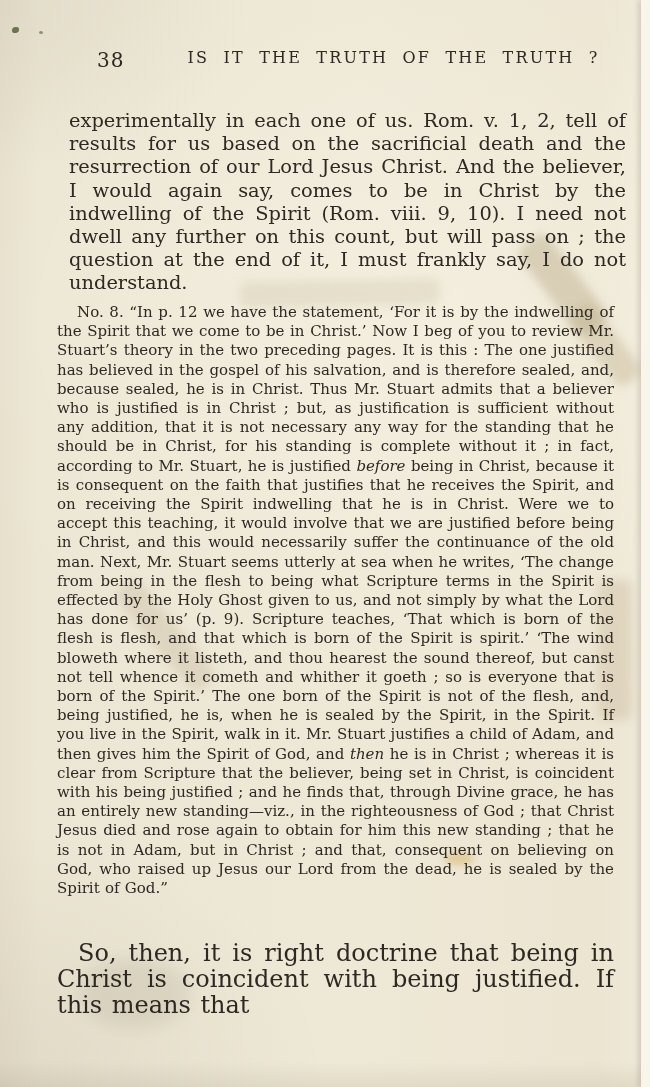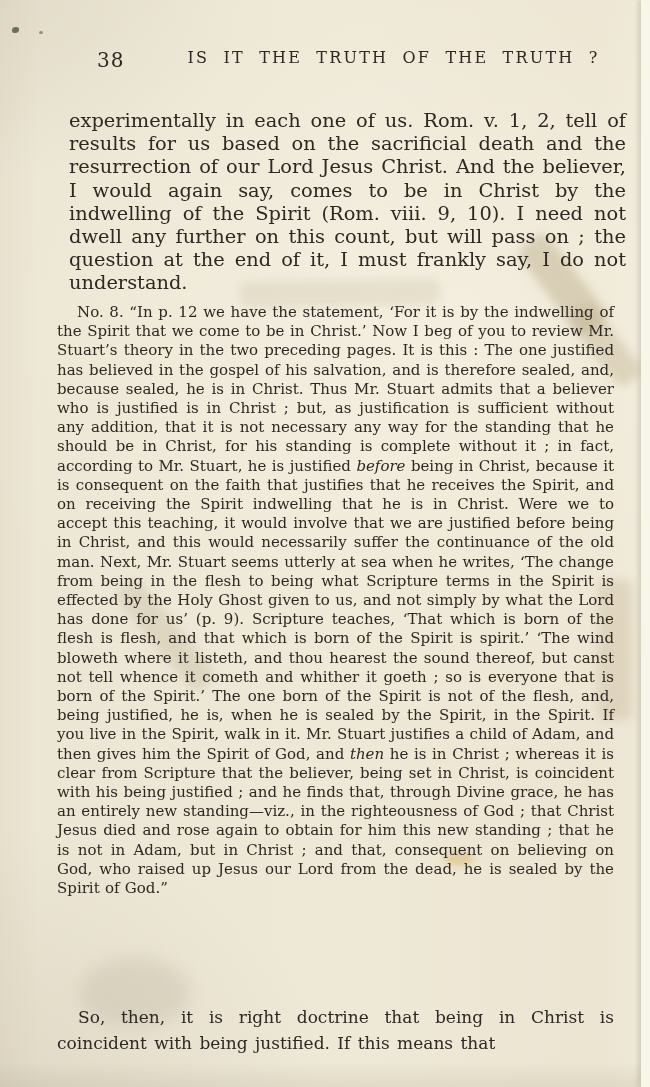--- a/index.html
+++ b/index.html
@@ -124,24 +124,24 @@
     margin: 0;
     font-size: 15px;
     line-height: 19.2px;
     text-align: justify;
     text-indent: 20px;
     word-spacing: 0.5px;
   }
   .quote em { }
   .closing {
     position: absolute;
-    left: 57px; top: 1004px;
+    left: 57px; top: 940px;
     width: 557px;
     margin: 0;
-    font-size: 17px;
+    font-size: 24px;
     line-height: 26px;
     text-align: justify;
     text-indent: 21px;
     word-spacing: 2px;
   }
 </style>
 </head>
 <body>
 
 <div class="page">

